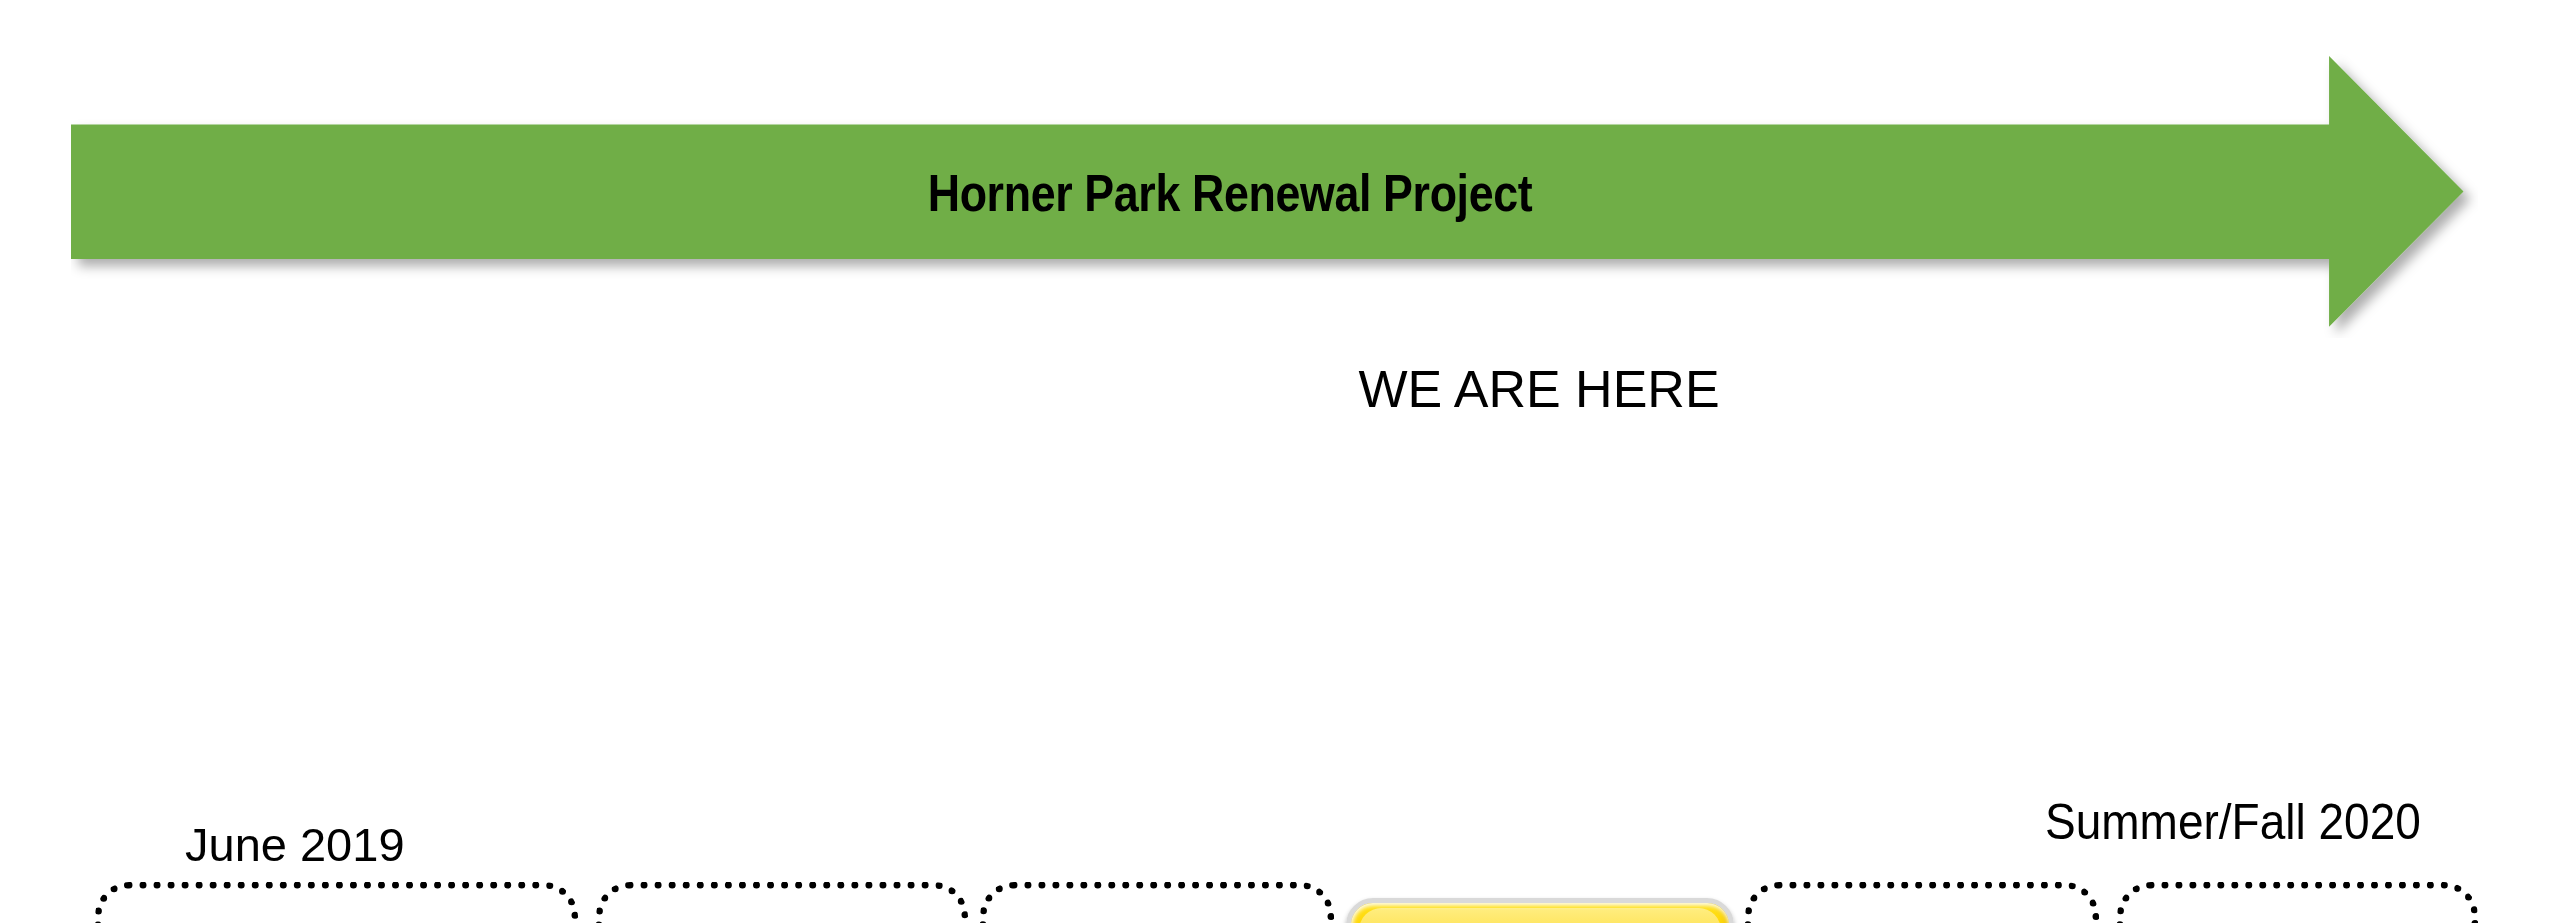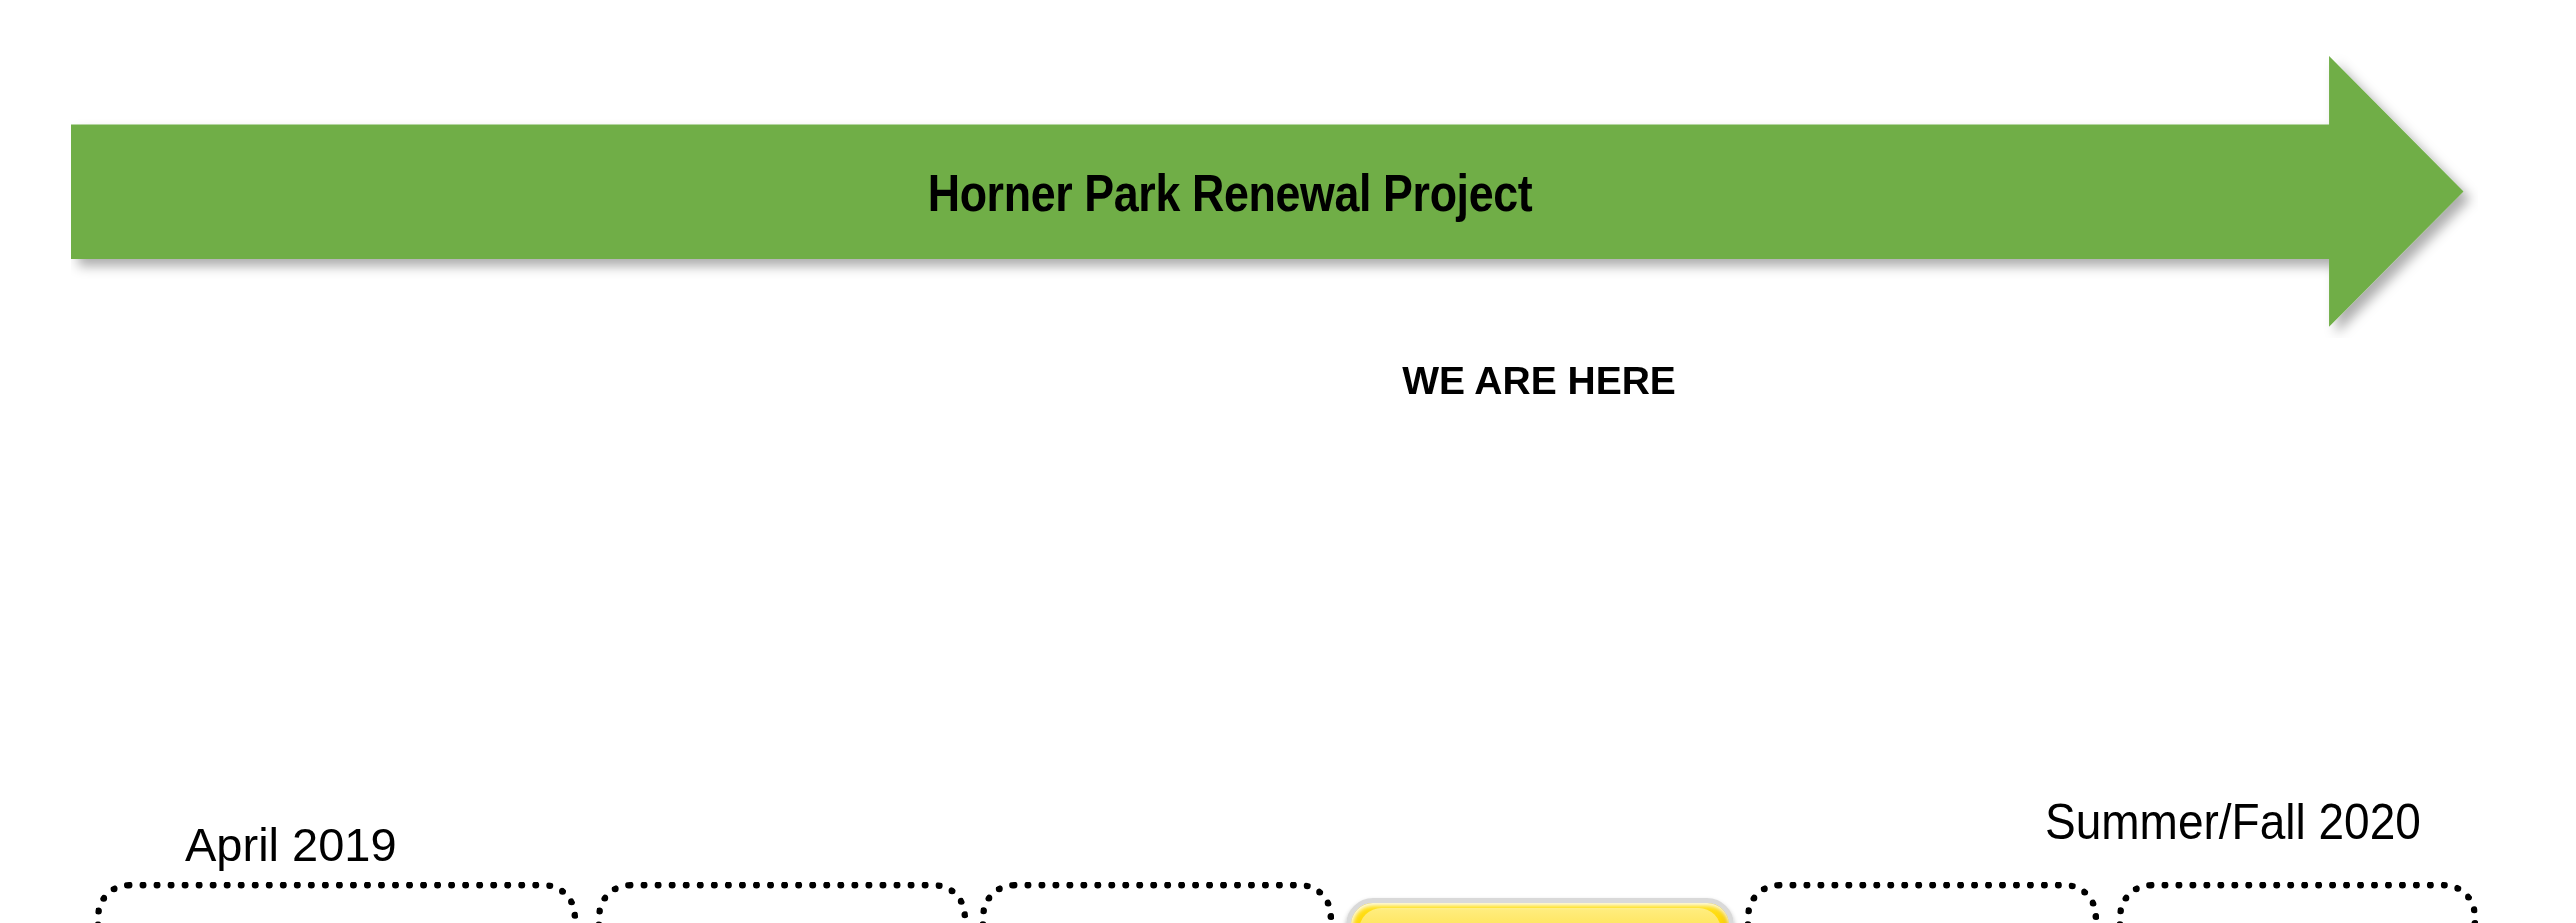--- a/index.html
+++ b/index.html
@@ -44,22 +44,22 @@
     white-space: nowrap;
   }
 
   
   #we-are-here {
     position: absolute;
     left: 1346px;
     top: 359px;
     width: 386px;
     text-align: center;
-    font-size: 39px;
-    font-weight: bold;
+    font-size: 52px;
+    font-weight: normal;
     color: #000000;
     white-space: nowrap;
   }
 
   
   #stage-row {
     position: absolute;
     left: 0;
     top: 441px;
   }
@@ -181,15 +181,15 @@
   <div class="stage-box dotted" id="box-4">
     
   </div>
 
   <div class="stage-box dotted" id="box-5">
     
   </div>
 
 </div>
 
-<div class="date-caption" id="date-start">April 2019</div>
+<div class="date-caption" id="date-start">June 2019</div>
 <div class="date-caption" id="date-end">Summer/Fall 2020</div>
 
 
 </body></html>

